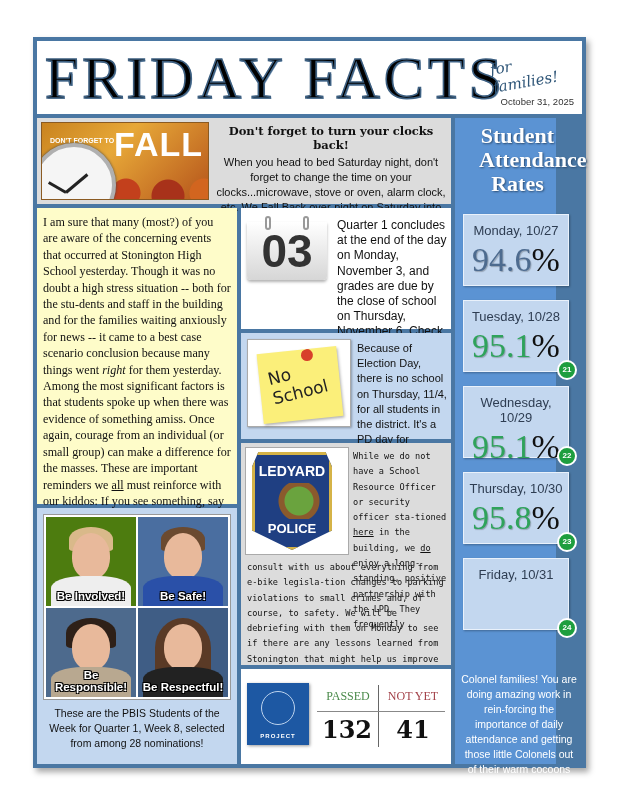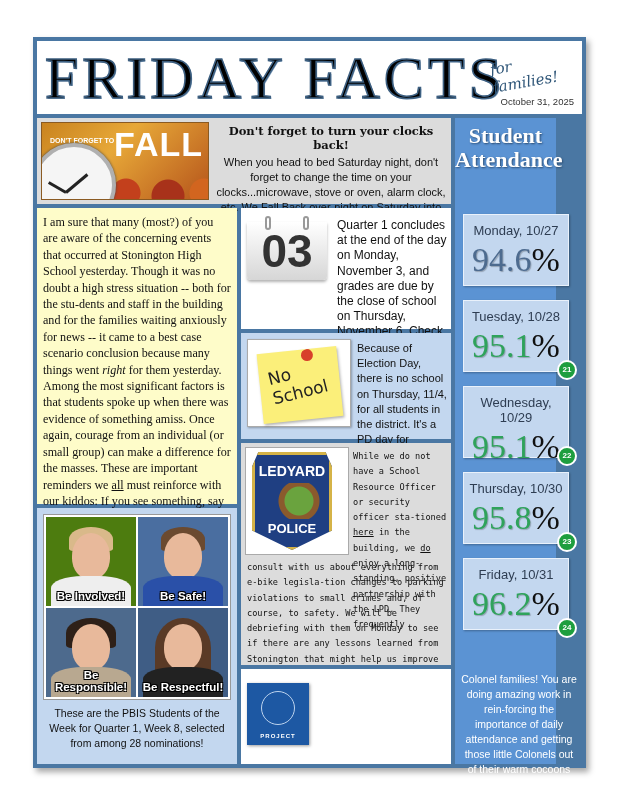--- a/index.html
+++ b/index.html
@@ -43,21 +43,21 @@
     background: #f5f5f5; border: 4px solid #b0b0b0; box-shadow: 0 0 3px #444;
   }
   .fb-img .hand1 { position: absolute; left: 30px; top: 44px; width: 28px; height: 3px; background: #222; transform: rotate(-40deg); transform-origin: left center; }
   .fb-img .hand2 { position: absolute; left: 30px; top: 44px; width: 20px; height: 3px; background: #222; transform: rotate(-150deg); transform-origin: left center; }
   .fb-img .leaves { position: absolute; left: 60px; bottom: -6px; width: 120px; height: 30px; background: radial-gradient(circle at 20% 60%, #c3401c 0 14px, transparent 15px), radial-gradient(circle at 55% 70%, #a8321a 0 16px, transparent 17px), radial-gradient(circle at 85% 60%, #d2651f 0 14px, transparent 15px); }
   .fb-text { position: absolute; left: 176px; top: 6px; width: 236px; text-align: center; }
   .fb-text .head { font-family: "DejaVu Serif", serif; font-weight: bold; font-size: 11.5px; color: #111; margin-bottom: 3px; }
   .fb-text .body { font-size: 11px; line-height: 15px; color: #111; }
 
   
-  .attendance { left: 422px; top: 81px; width: 101px; height: 646px; background: #5b93d3; }
+  .attendance { left: 422px; top: 81px; width: 101px; height: 646px; background: #5b93d3; padding-left: 24px; }
   .att-title {
     text-align: center; color: #fff; font-family: "Liberation Serif", serif; font-weight: bold;
     font-size: 22px; line-height: 24px; margin-top: 6px; text-shadow: 1px 1px 2px #2c4d73;
   }
   .day-card {
     position: absolute; left: 8px; width: 106px; height: 72px; background: #c3d7ef;
     border: 1px solid #e9f1fb; box-shadow: 1px 1px 2px rgba(0,0,0,0.3);
   }
   .day-card .day { text-align: center; font-size: 13px; color: #2e3d52; margin-top: 8px; font-family: "Liberation Sans Narrow", "Liberation Sans", sans-serif; }
   .day-card .rate { text-align: center; font-family: "Liberation Serif", serif; font-size: 34px; line-height: 40px; margin-top: 2px; }
@@ -187,20 +187,28 @@
     </div>
     <div class="police-text"><span>While we do not have a School Resource Officer or security officer sta-tioned </span><u>here</u><span> in the building, we </span><u>do</u><span> enjoy a long-standing, positive partnership with the LPD. They frequently</span></div>
     <div class="police-text2">consult with us about everything from e-bike legisla-tion changes to parking violations to small crimes and, of course, to safety. We will be debriefing with them on Monday to see if there are any lessons learned from Stonington that might help us improve our own safety procedures.</div>
   </div>
 
   <div class="panel capstone">
     <div class="cap-logo">
       <div class="ring"></div>
       <div class="lbl">PROJECT</div>
     </div>
+    <div class="cap-table">
+      <div class="vline"></div>
+      <div class="hline"></div>
+      <div class="h1">PASSED</div>
+      <div class="h2">NOT YET</div>
+      <div class="v1">132</div>
+      <div class="v2">41</div>
+    </div>
   </div>
 
   <div class="panel pbis">
     <div class="photo-grid">
       <div class="photo" style="background:#4d7c0f">
         <div class="hair" style="background:#d9b98a"></div>
         <div class="face"></div>
         <div class="shirt" style="background:#eeeeee"></div>
         <div class="cap">Be Involved!</div>
       </div>
@@ -223,20 +231,21 @@
         <div class="cap">Be Respectful!</div>
       </div>
     </div>
     <div class="pbis-text">These are the PBIS Students of the Week for Quarter 1, Week 8, selected from among 28 nominations!</div>
   </div>
 
   <div class="panel attendance">
     <div class="att-title">
       <div>Student</div>
       <div>Attendance</div>
+      <div>Rates</div>
     </div>
 
     <div class="day-card" style="top:96px">
       <div class="day">Monday, 10/27</div>
       <div class="rate"><span class="num blue">94.6</span><span class="pct">%</span></div>
     </div>
 
     <div class="day-card" style="top:182px">
       <div class="day">Tuesday, 10/28</div>
       <div class="rate"><span class="num">95.1</span><span class="pct">%</span></div>
@@ -250,20 +259,19 @@
     </div>
 
     <div class="day-card" style="top:354px">
       <div class="day">Thursday, 10/30</div>
       <div class="rate"><span class="num">95.8</span><span class="pct">%</span></div>
       <div class="badge">23</div>
     </div>
 
     <div class="day-card" style="top:440px">
       <div class="day">Friday, 10/31</div>
-      <div class="rate"><span class="num">96.2</span><span class="pct">%</span></div>
       <div class="badge">24</div>
     </div>
 
     <div class="att-footer">Colonel families! You are doing amazing work in rein-forcing the importance of daily attendance and getting those little Colonels out of their warm cocoons and on their way to school each day! Look at these numbers!</div>
   </div>
 
 </div>
 
 </body></html>

